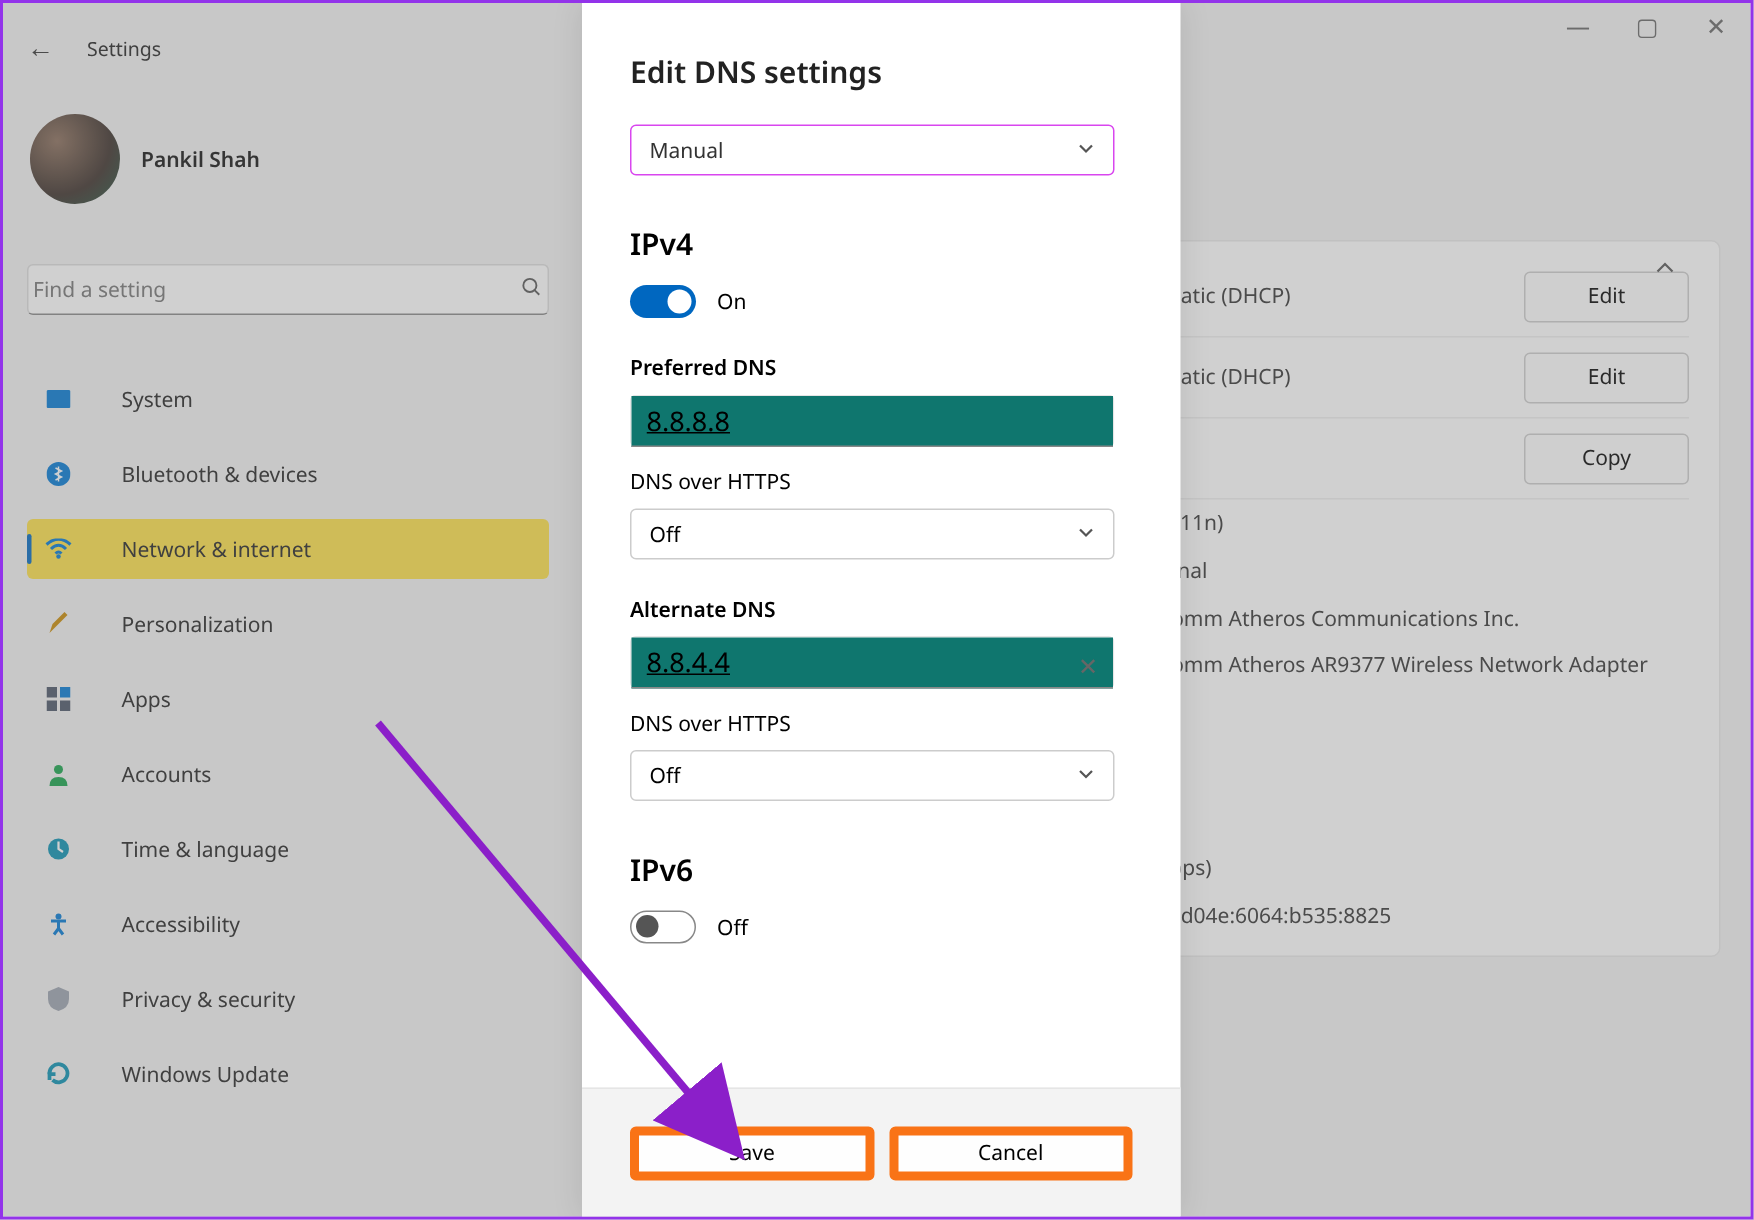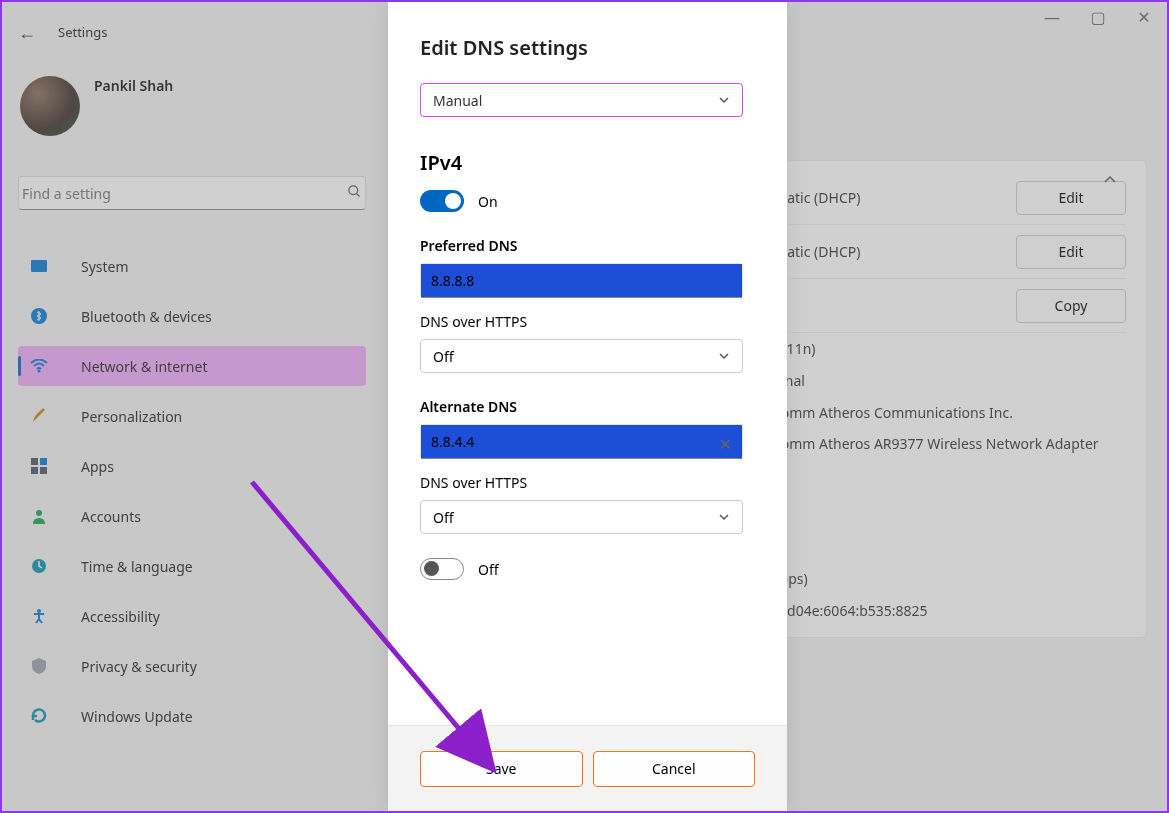--- a/index.html
+++ b/index.html
@@ -5,30 +5,30 @@
   * { box-sizing: border-box; margin: 0; padding: 0; font-family: "Segoe UI", system-ui, sans-serif; }
   body { width: 1169px; height: 813px; background: #f3f3f3; position: relative; overflow: hidden; border: 2px solid #9333ea; }
 
   .titlebar { position: absolute; top: 0; right: 0; height: 42px; display: flex; }
   .sys-btn { width: 46px; height: 30px; display: flex; align-items: center; justify-content: center; color: #666; }
 
   .header { position: absolute; top: 18px; left: 16px; display: flex; align-items: center; gap: 22px; }
   .back-arrow { font-size: 18px; color: #333; cursor: pointer; }
   .app-title { font-size: 13px; color: #222; }
 
-  .profile { position: absolute; top: 74px; left: 18px; display: flex; align-items: flex-start; gap: 14px; }
+  .profile { position: absolute; top: 74px; left: 18px; display: flex; align-items: center; gap: 14px; }
   .avatar { width: 60px; height: 60px; border-radius: 50%; background: radial-gradient(circle at 30% 30%, #8a6d5a, #3a2e28 60%, #2a4a3a 90%); }
   .profile-name { font-size: 14px; font-weight: 600; color: #111; }
 
   .search { position: absolute; top: 174px; left: 16px; width: 348px; height: 34px; background: #fff; border: 1px solid #dcdcdc; border-bottom: 1px solid #888; border-radius: 4px; display: flex; align-items: center; padding: 0 3px; }
   .search input { flex: 1; border: none; outline: none; font-size: 14px; background: transparent; color: #555; }
 
   .nav { position: absolute; top: 244px; left: 16px; width: 348px; }
   .nav-item { height: 40px; display: flex; align-items: center; gap: 33px; padding: 0 12px; font-size: 14px; color: #222; border-radius: 4px; margin-bottom: 10px; cursor: pointer; position: relative; }
-  .nav-item.active { background: #f0abfc; }
+  .nav-item.active { background: #fde047; }
   .nav-item.active::before { content: ""; position: absolute; left: 0; top: 10px; bottom: 10px; width: 3px; background: #0067c0; border-radius: 2px; }
   .nav-icon { width: 18px; height: 18px; display: inline-flex; align-items: center; justify-content: center; }
 
   .main { position: absolute; top: 70px; left: 420px; right: 20px; bottom: 10px; }
   .breadcrumb { font-size: 28px; font-weight: 600; color: #222; display: flex; align-items: center; gap: 10px; }
   .chev { color: #777; font-weight: 400; }
 
   .card { margin-top: 50px; background: #fff; border: 1px solid #e8e8e8; border-radius: 6px; padding: 10px 20px 10px 20px; }
   .card-collapse { position: absolute; right: 30px; top: 100px; font-size: 14px; color: #555; }
   .row { display: flex; align-items: center; justify-content: flex-start; height: 54px; border-bottom: 1px solid #eee; gap: 24px; }
@@ -45,26 +45,26 @@
   .modal-title { font-size: 20px; font-weight: 600; color: #222; margin-bottom: 22px; }
   .sel { width: 100%; height: 34px; border: 1px solid #d946ef; border-radius: 4px; background: #fff; padding: 0 12px; display: flex; align-items: center; justify-content: space-between; font-size: 14px; color: #333; cursor: pointer; }
   .section-h { font-size: 20px; font-weight: 600; margin-top: 32px; margin-bottom: 14px; }
   .toggle-row { display: flex; align-items: center; gap: 14px; margin-bottom: 24px; }
   .toggle { width: 44px; height: 22px; border-radius: 11px; position: relative; }
   .toggle.on { background: #0067c0; }
   .toggle.on::after { content: ""; position: absolute; right: 3px; top: 3px; width: 16px; height: 16px; background: #fff; border-radius: 50%; }
   .toggle.off { background: #fff; border: 1px solid #888; }
   .toggle.off::after { content: ""; position: absolute; left: 3px; top: 2px; width: 15px; height: 15px; background: #555; border-radius: 50%; }
   .flabel { font-size: 14px; font-weight: 600; margin-bottom: 8px; }
-  .tinput { width: 100%; height: 34px; border: none; border-bottom: 1px solid #888; padding: 0 10px; font-size: 14px; outline: none; background: #1d4ed8; position: relative; }
+  .tinput { width: 100%; height: 34px; border: none; border-bottom: 1px solid #888; padding: 0 10px; font-size: 18px; outline: none; background: #0f766e; position: relative; text-decoration: underline; }
   .input-wrap { position: relative; margin-bottom: 14px; border: 1px solid #e5e5e5; border-radius: 4px; border-bottom: none; }
   .clear-x { position: absolute; right: 10px; top: 8px; color: #666; cursor: pointer; }
   .sel2 { width: 100%; height: 34px; border: 1px solid #ccc; border-radius: 4px; padding: 0 12px; display: flex; align-items: center; justify-content: space-between; font-size: 14px; margin-bottom: 24px; cursor: pointer; }
   .modal-footer { height: 86px; background: #f3f3f3; border-top: 1px solid #e5e5e5; display: flex; align-items: center; justify-content: center; gap: 10px; padding: 0 32px; }
-  .modal-footer button { flex: 1; height: 36px; border: 1px solid #f97316; background: #fefefe; border-radius: 4px; font-size: 14px; cursor: pointer; }
+  .modal-footer button { flex: 1; height: 36px; border: 6px solid #f97316; background: #fefefe; border-radius: 4px; font-size: 14px; cursor: pointer; }
   
   
   .arrow-svg { position: absolute; top: 470px; left: 240px; pointer-events: none; }
 </style>
 </head>
 <body>
 
 <div class="header">
   <span class="back-arrow">←</span>
   <span class="app-title">Settings</span>
@@ -258,20 +258,21 @@
       <span class="clear-x">✕</span>
     </div>
     <div class="flabel" style="font-weight:400;">DNS over HTTPS</div>
     <div class="sel2">
       <span>Off</span>
       <span><svg width="12" height="12" viewBox="0 0 12 12">
             <path d="M2 4 L6 8 L10 4" stroke="#555" stroke-width="1.5" fill="none"></path>
           </svg></span>
     </div>
 
+    <div class="section-h">IPv6</div>
     <div class="toggle-row">
       <div class="toggle off"></div>
       <span style="font-size:14px;">Off</span>
     </div>
   </div>
   <div class="modal-footer">
     <button>Save</button>
     <button>Cancel</button>
   </div>
 </div>

